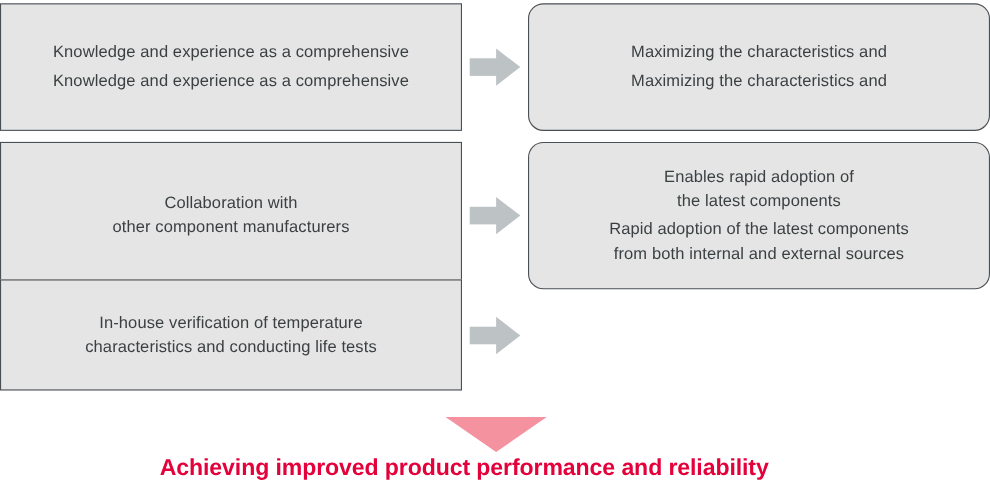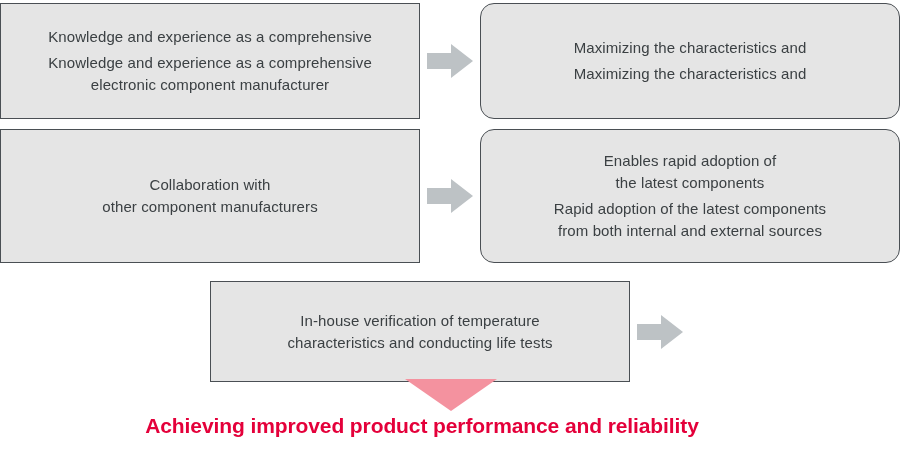--- a/index.html
+++ b/index.html
@@ -25,21 +25,21 @@
   
   .row {
     position: absolute;
     left: 0;
     width: 900px;
     display: flex;
     align-items: stretch;
   }
   .row-1 { top: 3px;   height: 116px; }
   .row-2 { top: 129px; height: 134px; }
-  .row-3 { top: 281px; height: 101px; justify-content: center; }
+  .row-3 { top: 254px; height: 101px; }
 
   .box {
     border: 1px solid #4a4f54;
     box-sizing: border-box;
     background: #e5e5e5;
     display: flex;
     flex-direction: column;
     align-items: center;
     justify-content: center;
     text-align: center;
@@ -123,21 +123,20 @@
 <div class="diagram">
 
   <div class="row row-1">
 
     <div class="box box-left">
       <p class="para">
         <span class="line">Knowledge and experience as a comprehensive</span>
       </p>
       <p class="para">
         <span class="line">Knowledge and experience as a comprehensive</span>
-        <span class="line">electronic component manufacturer</span>
       </p>
     </div>
 
     <div class="gap">
       <span class="arrow-right">
         <span class="shaft"></span>
         <span class="head"></span>
       </span>
     </div>
 

